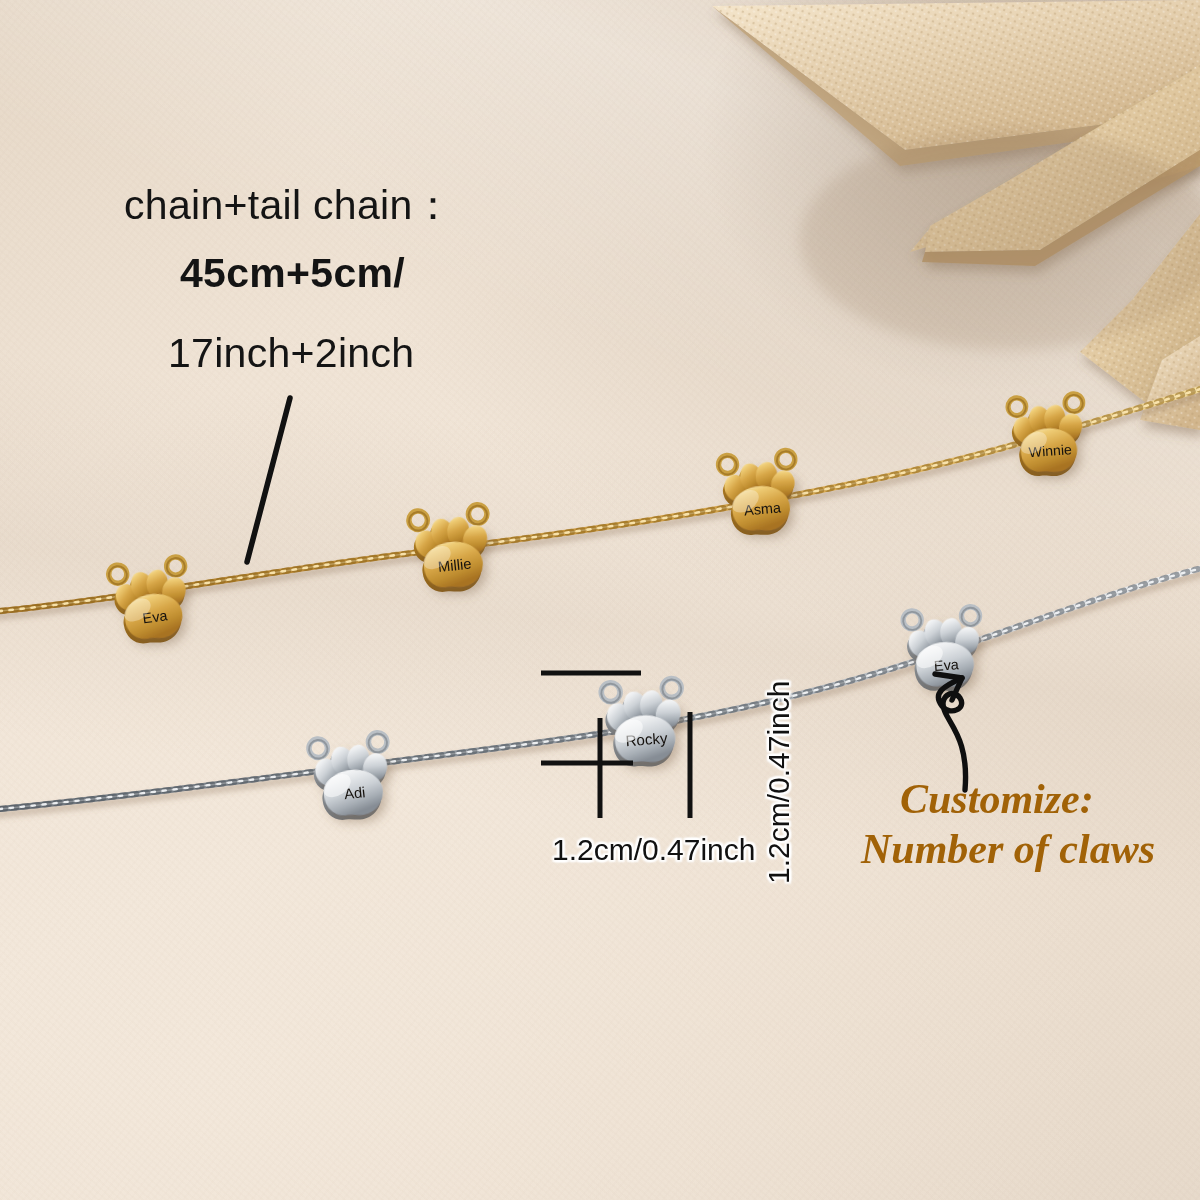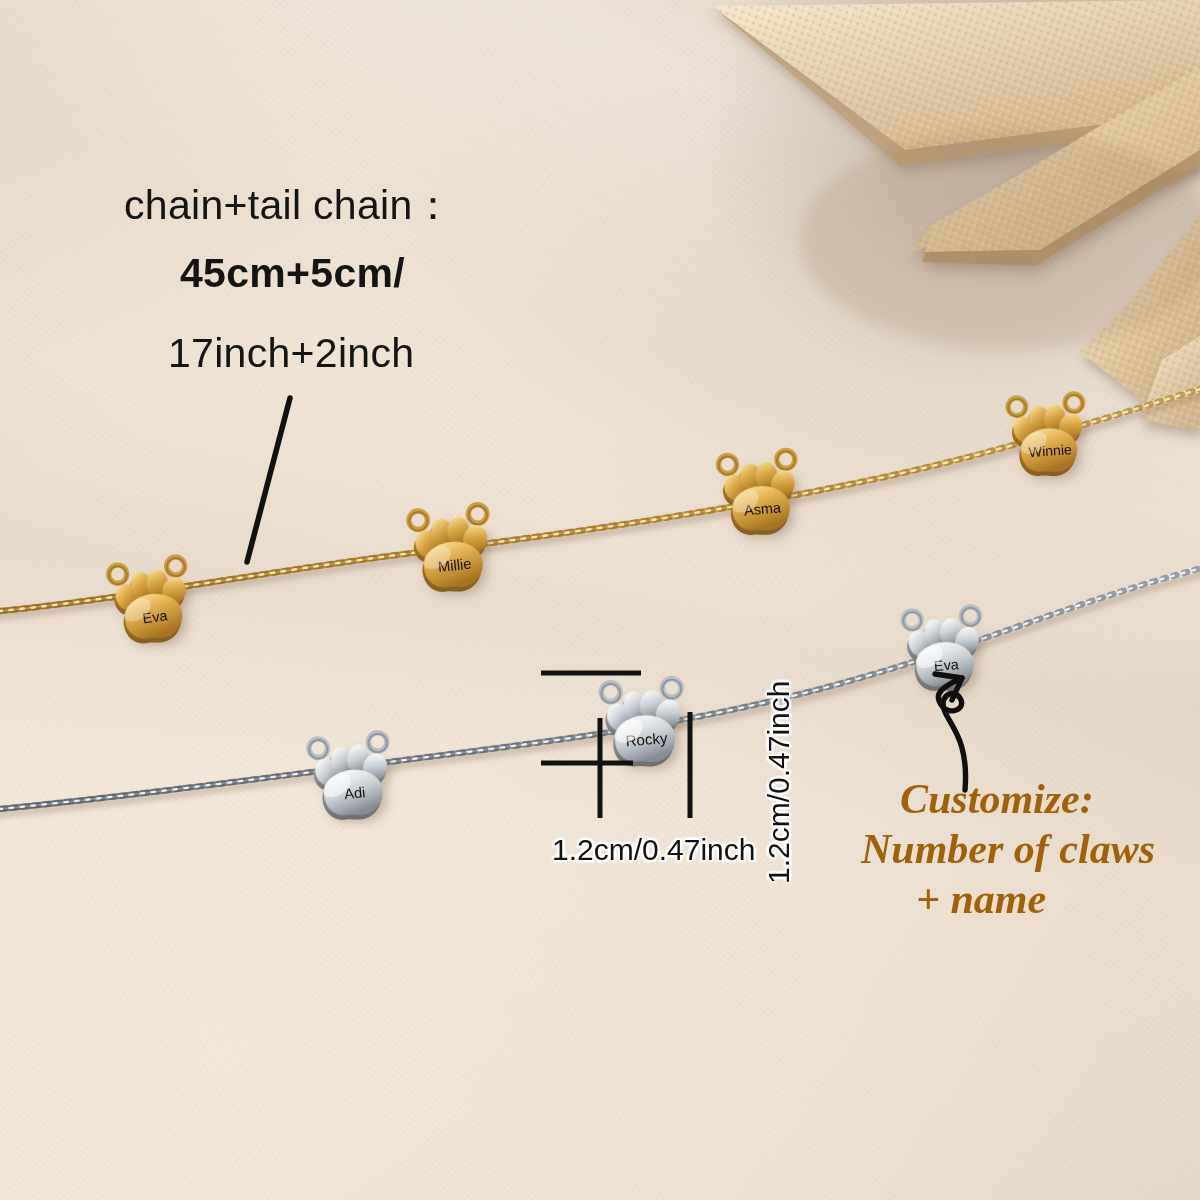--- a/index.html
+++ b/index.html
@@ -322,15 +322,14 @@
 
   <div class="spec-line" id="spec0">chain+tail chain：</div>
   <div class="spec-line" id="spec1">45cm+5cm/</div>
   <div class="spec-line" id="spec2">17inch+2inch</div>
 
   <div class="dim-h" id="dimH">1.2cm/0.47inch</div>
   <div class="dim-v" id="dimV">1.2cm/0.47inch</div>
 
   <div class="cta" id="cta0">Customize:</div>
   <div class="cta" id="cta1">Number of claws</div>
-  <div class="cta" id="cta2">+ name</div>
 
 </div>
 
 </body></html>

